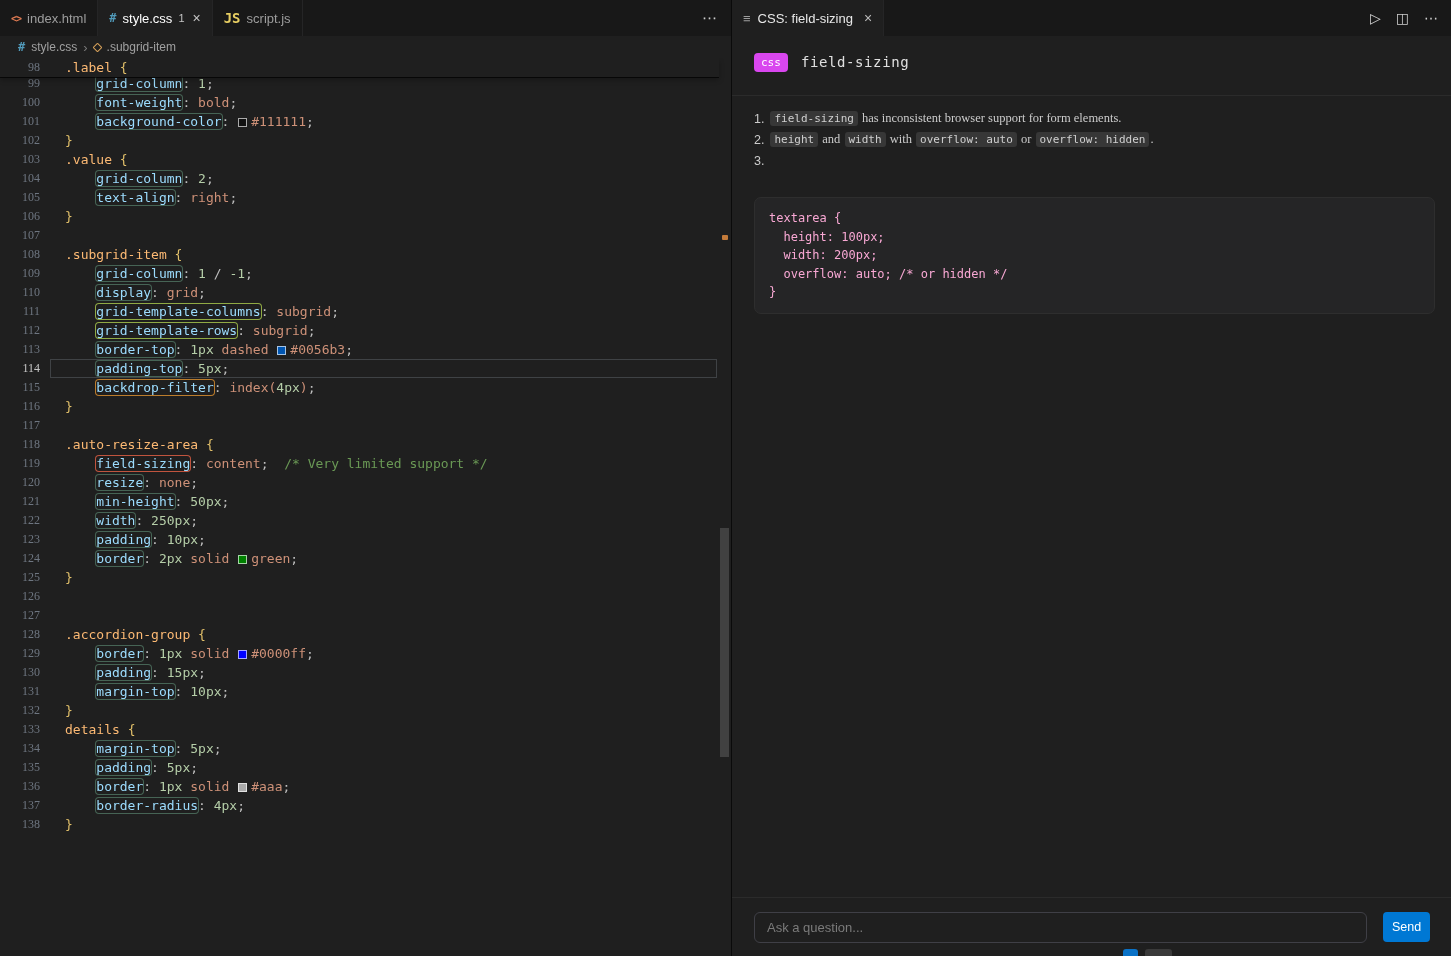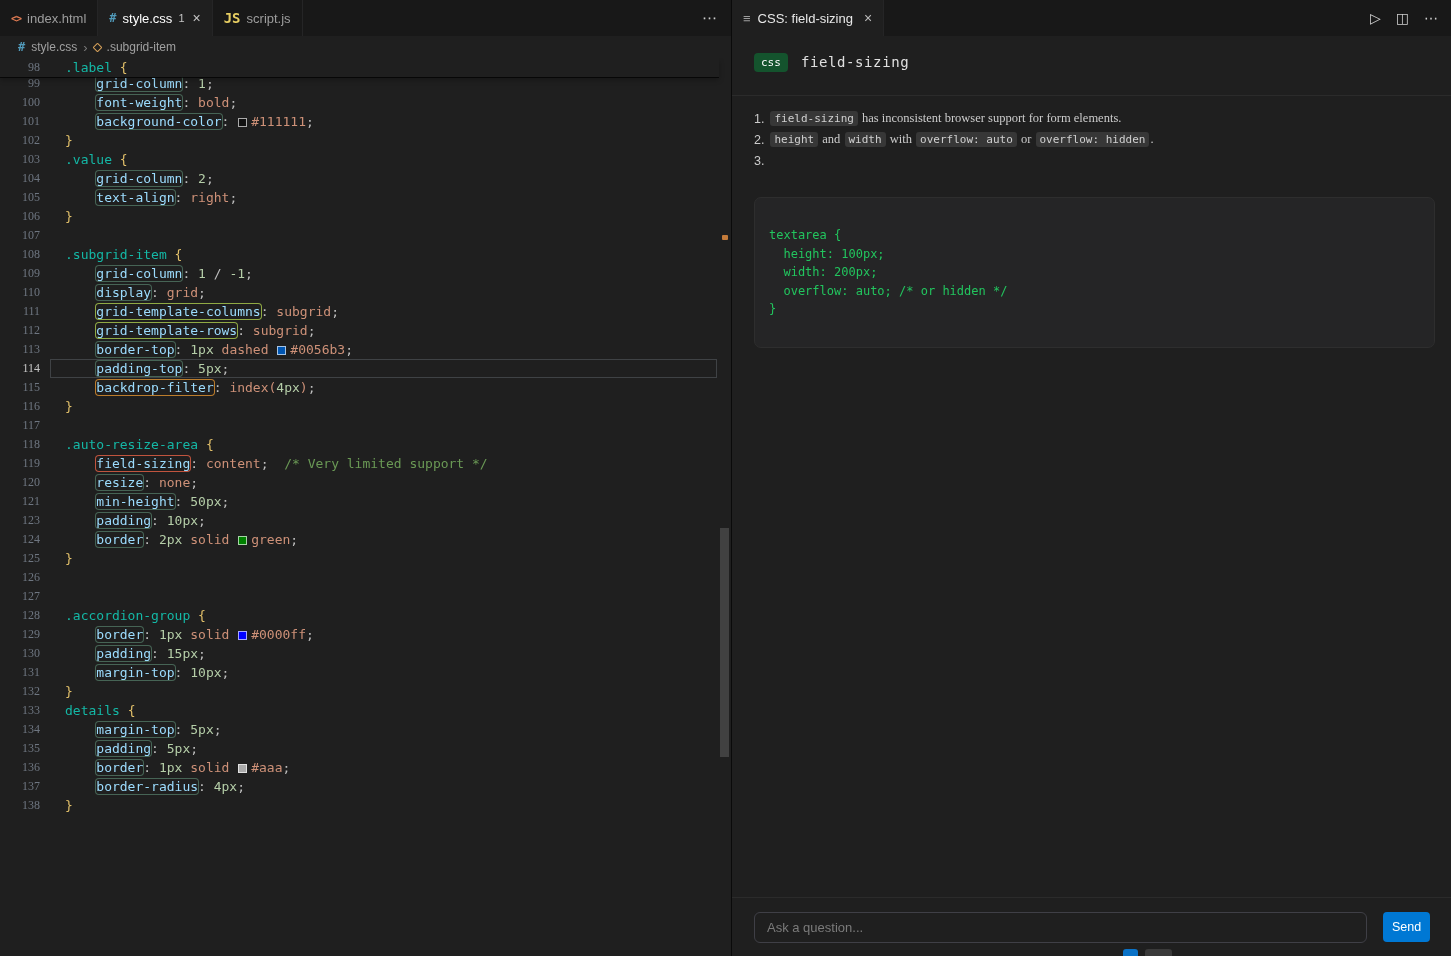--- a/index.html
+++ b/index.html
@@ -32,21 +32,21 @@
              font-family:"DejaVu Sans Mono", monospace; font-size:13px; line-height:19px; }
   .sticky{ position:absolute; top:0; left:0; width:719px; height:19px; z-index:3;
            background:#1f1f1f; box-shadow:0 1px 0 rgba(0,0,0,.7), 0 3px 5px rgba(0,0,0,.25); }
   .lineswrap{ position:absolute; top:16px; left:0; width:719px; z-index:1; }
   .cl{ position:relative; display:flex; height:19px; white-space:pre; }
   .ln{ width:40px; flex:none; text-align:right; color:#6e7681; font-size:12px;font-family:Liberation Serif, serif; }
   .ct{ margin-left:25px; color:#cccccc; }
   .cl.cur .ln{ color:#c6c6c6; }
   .cl.cur::after{ content:""; position:absolute; left:50px; right:2px; top:0; bottom:0;
                   border:1px solid #3f4245; pointer-events:none; }
-  .tk-sel{ color:#14b8a6;margin-top:36px; }
+  .tk-sel{ color:#fdba74;margin-top:36px; }
   .tk-pn{ color:#bfbfbf; }
   .tk-br{ color:#e2c06a; }
   .tk-num{ color:#b5cea8; }
   .tk-val{ color:#ce9178; }
   .tk-com{ color:#6a9955; }
   .tk-prop,.tk-prop2,.tk-propw,.tk-prope{ color:#9cdcfe; border-radius:3px; }
   .tk-prop { box-shadow:0 0 0 1px rgba(110,170,140,.5); }
   .tk-prop2{ box-shadow:0 0 0 1px rgba(165,195,75,.85); }
   .tk-propw{ box-shadow:0 0 0 1px rgba(205,135,45,.9); }
   .tk-prope{ box-shadow:0 0 0 1px rgba(210,90,65,.9); }
@@ -64,35 +64,35 @@
   .ptab{ display:flex; align-items:center; gap:7px; padding:0 11px; background:#1f1f1f;
          color:#e8e8e8; font-size:13px; border-right:1px solid #252526; cursor:pointer; }
   .ptab .licon{ color:#9d9d9d; font-size:13px; }
   .ptab .close{ color:#bdbdbd; font-size:14px; margin-left:4px; }
   .pactions{ margin-left:auto; display:flex; align-items:center; gap:15px; padding-right:13px;
              color:#cfcfcf; font-size:14px; }
   .pactions span{ cursor:pointer; }
 
   .pbody{ flex:1; position:relative; padding:14px 16px 0 22px; overflow:hidden; }
   .titlerow{ display:flex; align-items:center; gap:13px; height:24px; }
-  .badge{ background:#14532d; color:#fff; font-family:"DejaVu Sans Mono",monospace;
+  .badge{ background:#d946ef; color:#fff; font-family:"DejaVu Sans Mono",monospace;
           font-size:11px; padding:3px 7px; border-radius:4px; }
   .ptitle{ font-family:"DejaVu Sans Mono",monospace; font-size:14px; color:#e0e0e0;
            letter-spacing:.6px; }
   .psep{ height:1px; background:#2b2b2b; margin:21px -16px 0 -22px; }
   .plist{ margin-top:12px; font-size:12.5px; color:#cccccc; }
   .li{ display:flex; align-items:center; height:21px; }
   .li-num{ margin-right:5px; }
   .li-body{ display:flex; align-items:center; gap:0; }
   .chip{ font-family:"DejaVu Sans Mono",monospace; font-size:11px; background:#373737;
          color:#d0d0d0; border-radius:3px; padding:1px 4px; margin:0 1px; }
   .txt{ white-space:pre-wrap;font-family:Liberation Serif, serif; }
   .cblock{ margin-top:26px; background:#252526; border:1px solid #2e2e2e; border-radius:7px;
-           padding:28px 14px; font-family:"DejaVu Sans Mono",monospace; font-size:12px;
-           line-height:18.5px; color:#22c55e; white-space:pre; }
+           padding:11px 14px; font-family:"DejaVu Sans Mono",monospace; font-size:12px;
+           line-height:18.5px; color:#f9a8d4; white-space:pre; }
   .pfooter{ flex:none; height:59px; border-top:1px solid #2b2b2b; display:flex;
             align-items:center; padding:0 21px 0 22px; gap:16px; position:relative;
             overflow:hidden; }
   .ask{ flex:1; height:31px; background:transparent; border:1px solid #3f3f46; border-radius:6px;
         color:#fdba74; padding:0 12px; font-size:13px; font-family:"Liberation Sans",sans-serif; outline:none; }
   .ask::placeholder{ color:#7b7b7b; }
   .send{ flex:none; width:47px; height:30px; background:#0078d4; border:none; border-radius:4px;
          color:#fff; font-size:12.5px; font-family:"Liberation Sans",sans-serif; cursor:pointer; }
   .frag1{ position:absolute; left:391px; top:51px; width:15px; height:13px;
           background:#0a72c7; border-radius:3px; }
@@ -152,20 +152,21 @@
           <div class="cl"><span class="ln">112</span><span class="ct"><span class="tk-pn">    </span><span class="tk-prop2">grid-template-rows</span><span class="tk-pn">: </span><span class="tk-val">subgrid</span><span class="tk-pn">;</span></span></div>
           <div class="cl"><span class="ln">113</span><span class="ct"><span class="tk-pn">    </span><span class="tk-prop">border-top</span><span class="tk-pn">: </span><span class="tk-num">1px</span><span class="tk-pn"> </span><span class="tk-val">dashed</span><span class="tk-pn"> </span><span class="sw" style="background: rgb(0, 86, 179);"></span><span class="tk-val">#0056b3</span><span class="tk-pn">;</span></span></div>
           <div class="cl cur"><span class="ln">114</span><span class="ct"><span class="tk-pn">    </span><span class="tk-prop">padding-top</span><span class="tk-pn">: </span><span class="tk-num">5px</span><span class="tk-pn">;</span></span></div>
           <div class="cl"><span class="ln">115</span><span class="ct"><span class="tk-pn">    </span><span class="tk-propw">backdrop-filter</span><span class="tk-pn">: </span><span class="tk-val">index(</span><span class="tk-num">4px</span><span class="tk-val">)</span><span class="tk-pn">;</span></span></div>
           <div class="cl"><span class="ln">116</span><span class="ct"><span class="tk-br">}</span></span></div>
           <div class="cl"><span class="ln">117</span><span class="ct"></span></div>
           <div class="cl"><span class="ln">118</span><span class="ct"><span class="tk-sel">.auto-resize-area</span><span class="tk-pn"> </span><span class="tk-br">{</span></span></div>
           <div class="cl"><span class="ln">119</span><span class="ct"><span class="tk-pn">    </span><span class="tk-prope">field-sizing</span><span class="tk-pn">: </span><span class="tk-val">content</span><span class="tk-pn">;  </span><span class="tk-com">/* Very limited support */</span></span></div>
           <div class="cl"><span class="ln">120</span><span class="ct"><span class="tk-pn">    </span><span class="tk-prop">resize</span><span class="tk-pn">: </span><span class="tk-val">none</span><span class="tk-pn">;</span></span></div>
           <div class="cl"><span class="ln">121</span><span class="ct"><span class="tk-pn">    </span><span class="tk-prop">min-height</span><span class="tk-pn">: </span><span class="tk-num">50px</span><span class="tk-pn">;</span></span></div>
+          <div class="cl"><span class="ln">122</span><span class="ct"><span class="tk-pn">    </span><span class="tk-prop">width</span><span class="tk-pn">: </span><span class="tk-num">250px</span><span class="tk-pn">;</span></span></div>
           <div class="cl"><span class="ln">123</span><span class="ct"><span class="tk-pn">    </span><span class="tk-prop">padding</span><span class="tk-pn">: </span><span class="tk-num">10px</span><span class="tk-pn">;</span></span></div>
           <div class="cl"><span class="ln">124</span><span class="ct"><span class="tk-pn">    </span><span class="tk-prop">border</span><span class="tk-pn">: </span><span class="tk-num">2px</span><span class="tk-pn"> </span><span class="tk-val">solid</span><span class="tk-pn"> </span><span class="sw" style="background: green;"></span><span class="tk-val">green</span><span class="tk-pn">;</span></span></div>
           <div class="cl"><span class="ln">125</span><span class="ct"><span class="tk-br">}</span></span></div>
           <div class="cl"><span class="ln">126</span><span class="ct"></span></div>
           <div class="cl"><span class="ln">127</span><span class="ct"></span></div>
           <div class="cl"><span class="ln">128</span><span class="ct"><span class="tk-sel">.accordion-group</span><span class="tk-pn"> </span><span class="tk-br">{</span></span></div>
           <div class="cl"><span class="ln">129</span><span class="ct"><span class="tk-pn">    </span><span class="tk-prop">border</span><span class="tk-pn">: </span><span class="tk-num">1px</span><span class="tk-pn"> </span><span class="tk-val">solid</span><span class="tk-pn"> </span><span class="sw" style="background: rgb(0, 0, 255);"></span><span class="tk-val">#0000ff</span><span class="tk-pn">;</span></span></div>
           <div class="cl"><span class="ln">130</span><span class="ct"><span class="tk-pn">    </span><span class="tk-prop">padding</span><span class="tk-pn">: </span><span class="tk-num">15px</span><span class="tk-pn">;</span></span></div>
           <div class="cl"><span class="ln">131</span><span class="ct"><span class="tk-pn">    </span><span class="tk-prop">margin-top</span><span class="tk-pn">: </span><span class="tk-num">10px</span><span class="tk-pn">;</span></span></div>
           <div class="cl"><span class="ln">132</span><span class="ct"><span class="tk-br">}</span></span></div>

